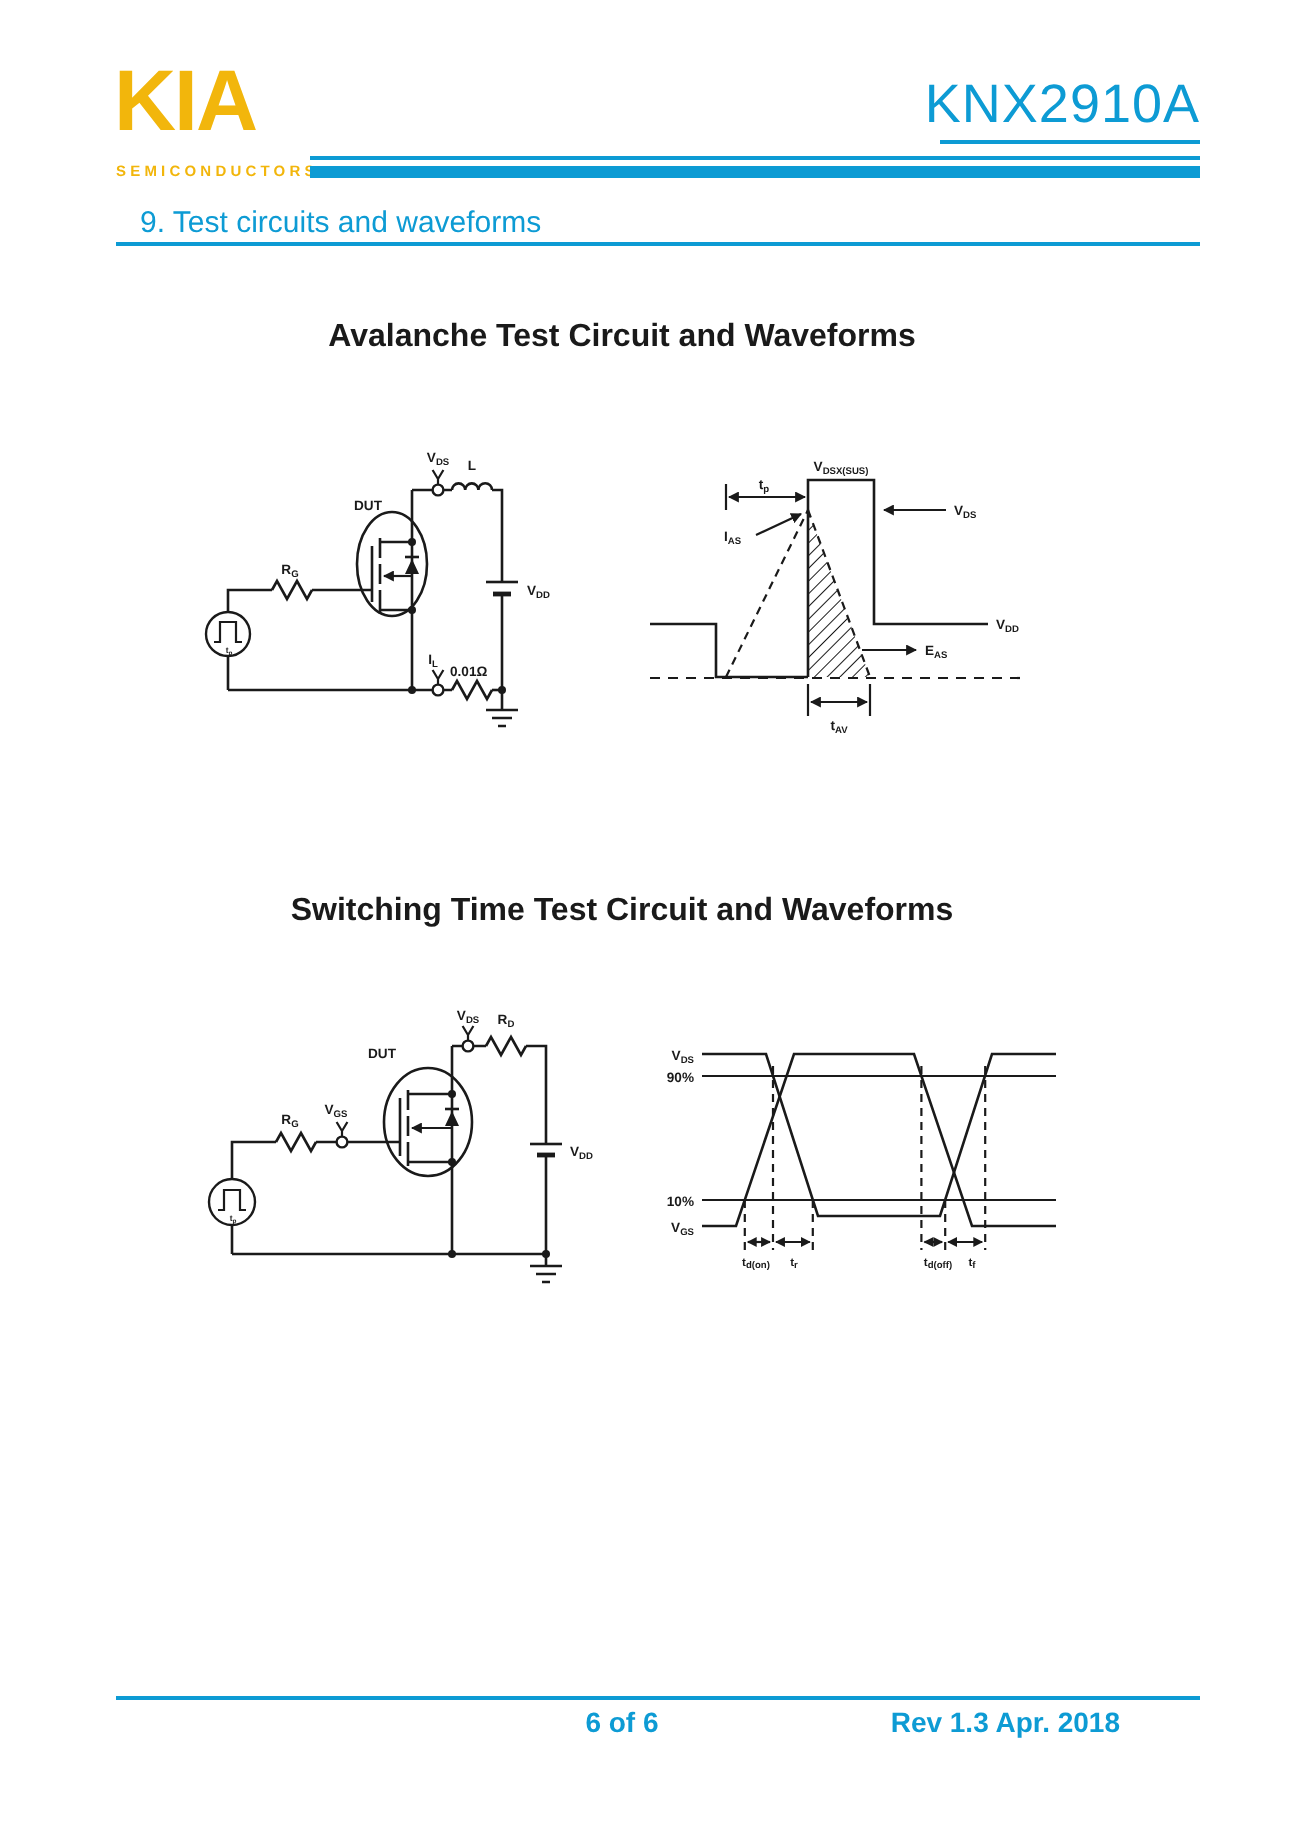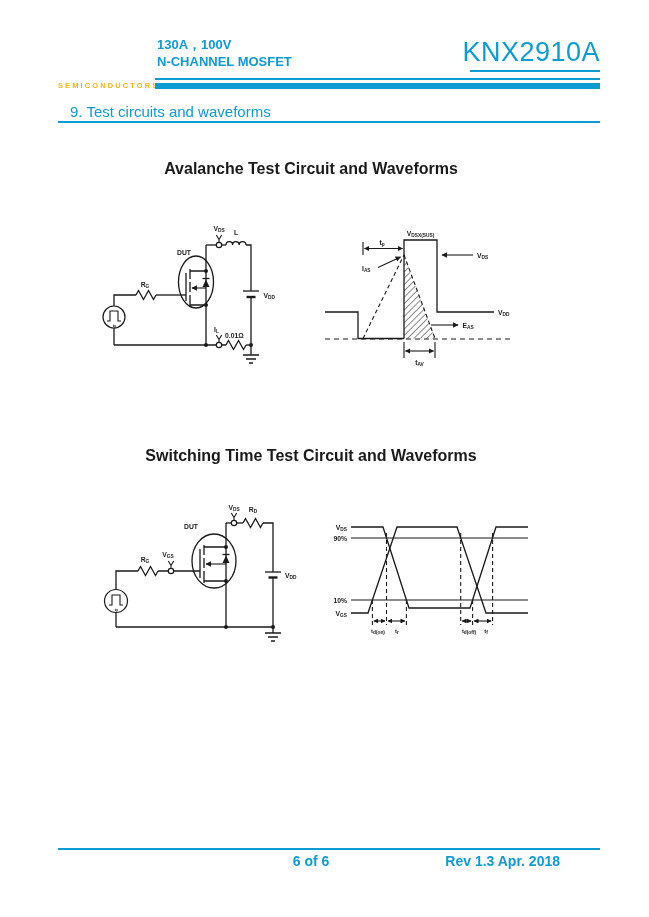--- a/index.html
+++ b/index.html
@@ -27,25 +27,22 @@
   .dash2{stroke:#1a1a1a;stroke-width:1.1;fill:none;stroke-dasharray:5 4;}
   .thick{stroke:#1a1a1a;stroke-width:2.4;fill:none;}
   .dot{fill:#1a1a1a;stroke:none;}
   .term{fill:#ffffff;stroke:#1a1a1a;stroke-width:1.2;}
   .filled{fill:#1a1a1a;stroke:none;}
 </style>
 </head>
 <body>
 
 <div class="abs" style="left:0;top:0;width:649px;height:100px">
+  <div class="abs logo-text" style="left:57px;top:30px">KIA</div>
   <div class="abs logo-sub" style="left:58px;top:81px">SEMICONDUCTORS</div>
-  <div class="abs subtitle" style="left:157px;top:36px">
-    <div>130A，100V</div>
-    <div>N-CHANNEL MOSFET</div>
-  </div>
   <div class="abs part-number" style="right:49px;top:37px">KNX2910A</div>
   <div class="abs cyan-line" style="left:470px;top:70px;width:130px;height:2px"></div>
   <div class="abs cyan-line" style="left:155px;top:78px;width:445px;height:2px"></div>
   <div class="abs cyan-line" style="left:155px;top:83px;width:445px;height:6px"></div>
 </div>
 
 <div class="abs section-title" style="left:58px;top:103px">9. Test circuits and waveforms</div>
 <div class="abs cyan-line" style="left:58px;top:121px;width:542px;height:1.5px"></div>
 
 <div class="abs center-band fig-title" style="top:160px">Avalanche Test Circuit and Waveforms</div>

